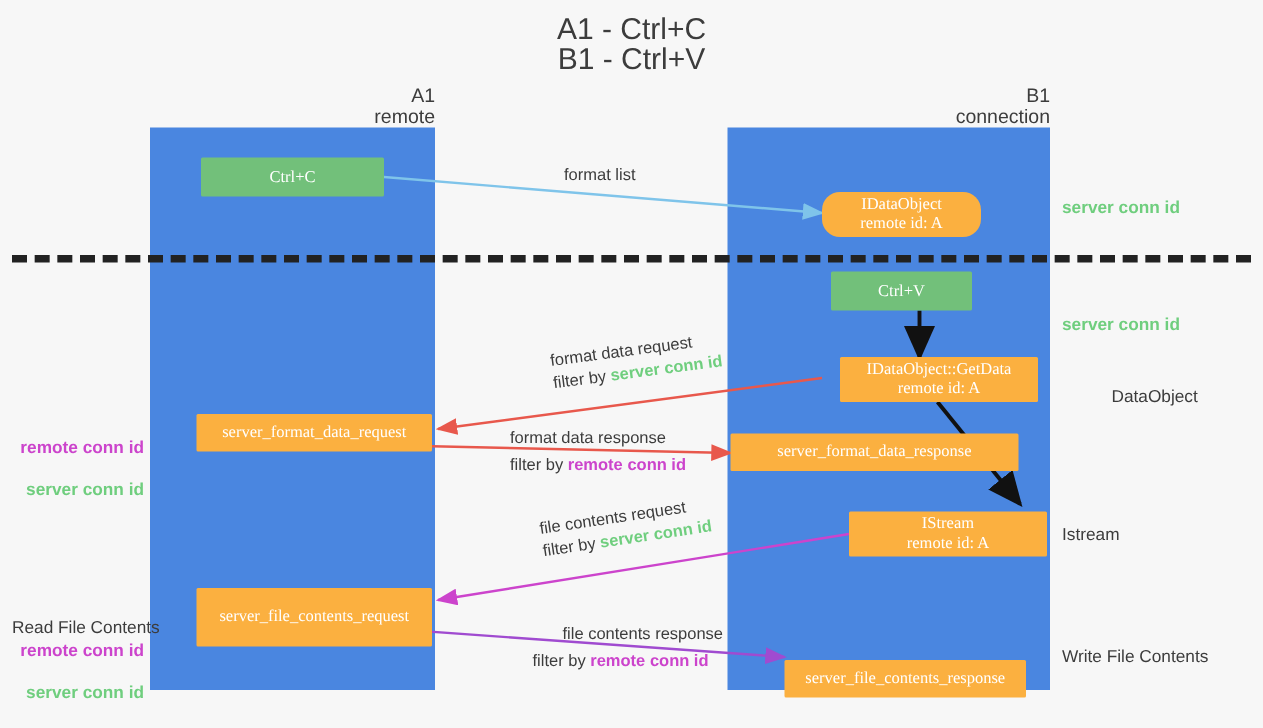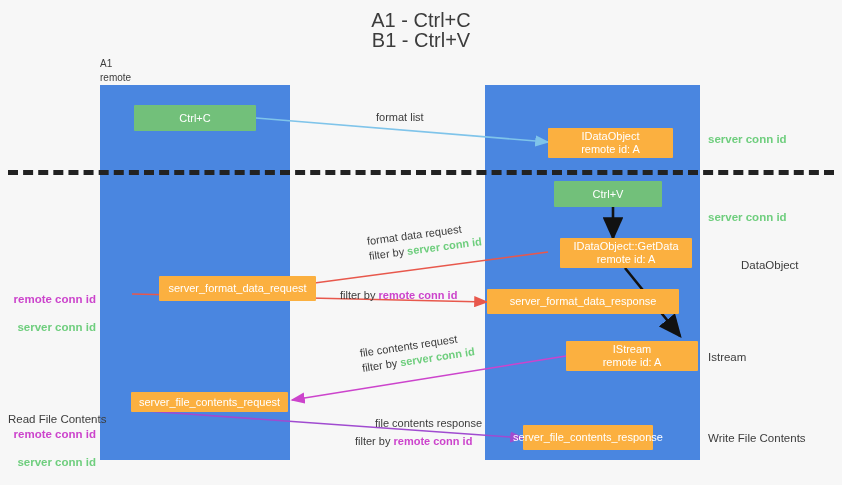--- a/index.html
+++ b/index.html
@@ -20,22 +20,22 @@
     left: 0; right: 0; top: 10px;
     text-align: center;
     font-size: 20px;
     line-height: 20px;
     color: #3c3c3c;
     white-space: pre-line;
   }
 
   .col-header {
     position: absolute;
-    text-align: left;
-    font-size: 10px;
+    text-align: right;
+    font-size: 13px;
     line-height: 14px;
     color: #3c3c3c;
     white-space: pre-line;
   }
   #hdr-a1 { left: 100px; width: 190px; top: 57px; }
   #hdr-b1 { left: 485px; width: 215px; top: 57px; }
 
   .lane {
     position: absolute;
     background: #4a86e0;
@@ -51,20 +51,21 @@
     flex-direction: column;
     align-items: center;
     justify-content: center;
     text-align: center;
     color: #ffffff;
     font-size: 11px;
     line-height: 13px;
     border-radius: 1px;
     white-space: pre-line;
     padding: 2px 4px;
+    font-family: Liberation Serif, serif;
   }
   .box.green { background: #72c07a; }
   .box.orange { background: #fbb040; }
 
   .side-label {
     position: absolute;
     font-size: 11.5px;
     line-height: 14px;
     color: #3c3c3c;
     white-space: pre-line;
@@ -97,20 +98,22 @@
 </head>
 <body>
 
 <div id="canvas">
 
   <div class="title">A1 - Ctrl+C
 B1 - Ctrl+V</div>
 
   <div class="col-header" id="hdr-a1">A1
 remote</div>
+  <div class="col-header" id="hdr-b1">B1
+connection</div>
 
   <div class="lane" id="lane-a1"></div>
   <div class="lane" id="lane-b1"></div>
 
   <svg class="arrows" viewBox="0 0 842 485">
     <defs>
       <marker id="ah-blue" markerWidth="9" markerHeight="7" refX="8" refY="3.5" orient="auto">
         <polygon points="0 0, 9 3.5, 0 7" fill="#7fc4ea"></polygon>
       </marker>
       <marker id="ah-red" markerWidth="9" markerHeight="7" refX="8" refY="3.5" orient="auto">
@@ -139,38 +142,38 @@
 
     <line x1="566" y1="356" x2="292" y2="400" stroke="#cc44cc" stroke-width="1.6" marker-end="url(#ah-magenta)"></line>
 
     <line x1="132" y1="410" x2="523" y2="438" stroke="#a04bd0" stroke-width="1.6" marker-end="url(#ah-purple)"></line>
   </svg>
 
   <div class="dash-line"></div>
 
   <div class="box green" style="left:134px; top:105px; width:122px; height:26px;">Ctrl+C</div>
 
-  <div class="box orange" style="left:548px; top:128px; width:125px; height:30px;">IDataObject
+  <div class="box orange" style="left:548px; top:128px; width:106px; height:30px;border-radius:12px;">IDataObject
 remote id: A</div>
 
-  <div class="box green" style="left:554px; top:181px; width:108px; height:26px;">Ctrl+V</div>
+  <div class="box green" style="left:554px; top:181px; width:94px; height:26px;">Ctrl+V</div>
 
   <div class="box orange" style="left:548px; top:238px; width:132px; height:30px;margin-left:12px;">IDataObject::GetData
 remote id: A</div>
 
-  <div class="box orange" style="left:131px; top:276px; width:157px; height:25px;margin-left:28px;">server_format_data_request</div>
+  <div class="box orange" style="left:131px; top:276px; width:157px; height:25px;">server_format_data_request</div>
 
   <div class="box orange" style="left:487px; top:289px; width:192px; height:25px;">server_format_data_response</div>
 
   <div class="box orange" style="left:566px; top:341px; width:132px; height:30px;">IStream
 remote id: A</div>
 
-  <div class="box orange" style="left:131px; top:392px; width:157px; height:20px;">server_file_contents_request</div>
-
-  <div class="box orange" style="left:523px; top:425px; width:130px; height:25px;">server_file_contents_response</div>
+  <div class="box orange" style="left:131px; top:392px; width:157px; height:39px;">server_file_contents_request</div>
+
+  <div class="box orange" style="left:523px; top:440px; width:161px; height:25px;">server_file_contents_response</div>
 
   <div class="side-label conn-green" style="left:708px; top:132px;">server conn id</div>
 
   <div class="side-label conn-green" style="left:708px; top:210px;">server conn id</div>
 
   <div class="side-label" style="left:708px; top:258px;margin-left:33px;">DataObject</div>
 
   <div class="side-label" style="left:708px; top:350px;">Istream</div>
 
   <div class="side-label" style="left:708px; top:431px;text-align:right;">Write File Contents</div>
@@ -190,20 +193,21 @@
   <div class="edge-label" style="left:376px; top:110px;">format list</div>
 
   <div class="edge-label rot" style="left:368px; top:234px; transform: rotate(-7.5deg);">
     <div>format data request</div>
     <div>
       <span>filter by </span><span class="conn-green">server conn id</span>
     </div>
   </div>
 
   <div class="edge-label" style="left:340px; top:285px;">
+    <div>format data response</div>
     <div style="margin-top:3px;">
       <span>filter by </span><span class="conn-magenta">remote conn id</span>
     </div>
   </div>
 
   <div class="edge-label rot" style="left:361px; top:346px; transform: rotate(-8.5deg);">
     <div>file contents request</div>
     <div>
       <span>filter by </span><span class="conn-green">server conn id</span>
     </div>

